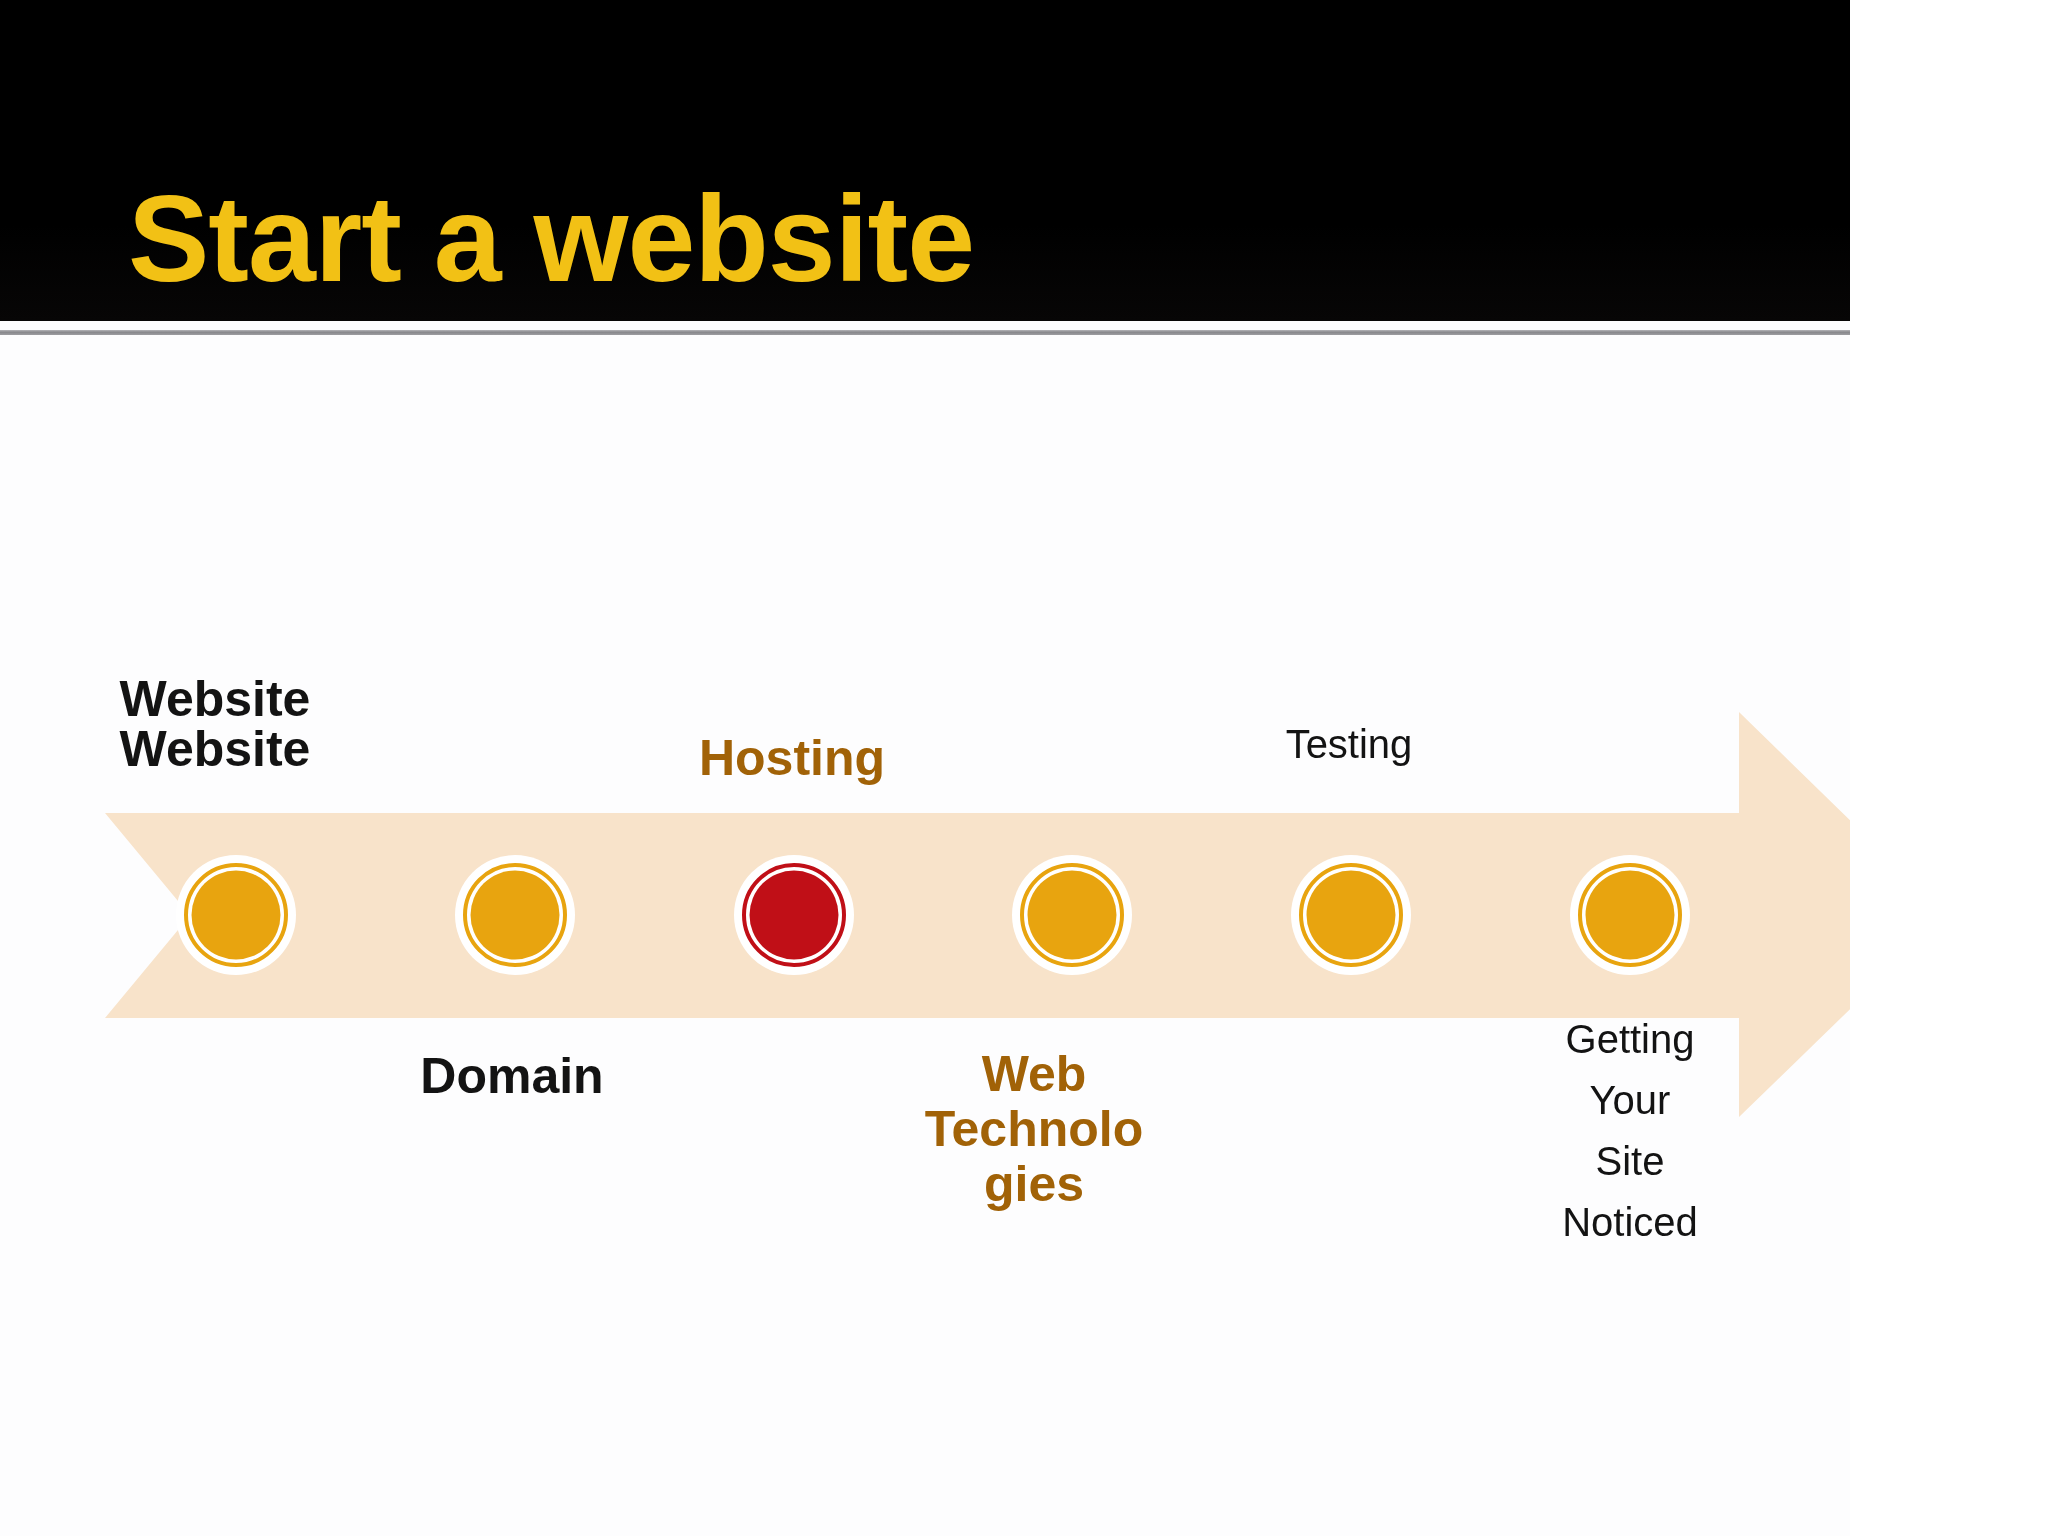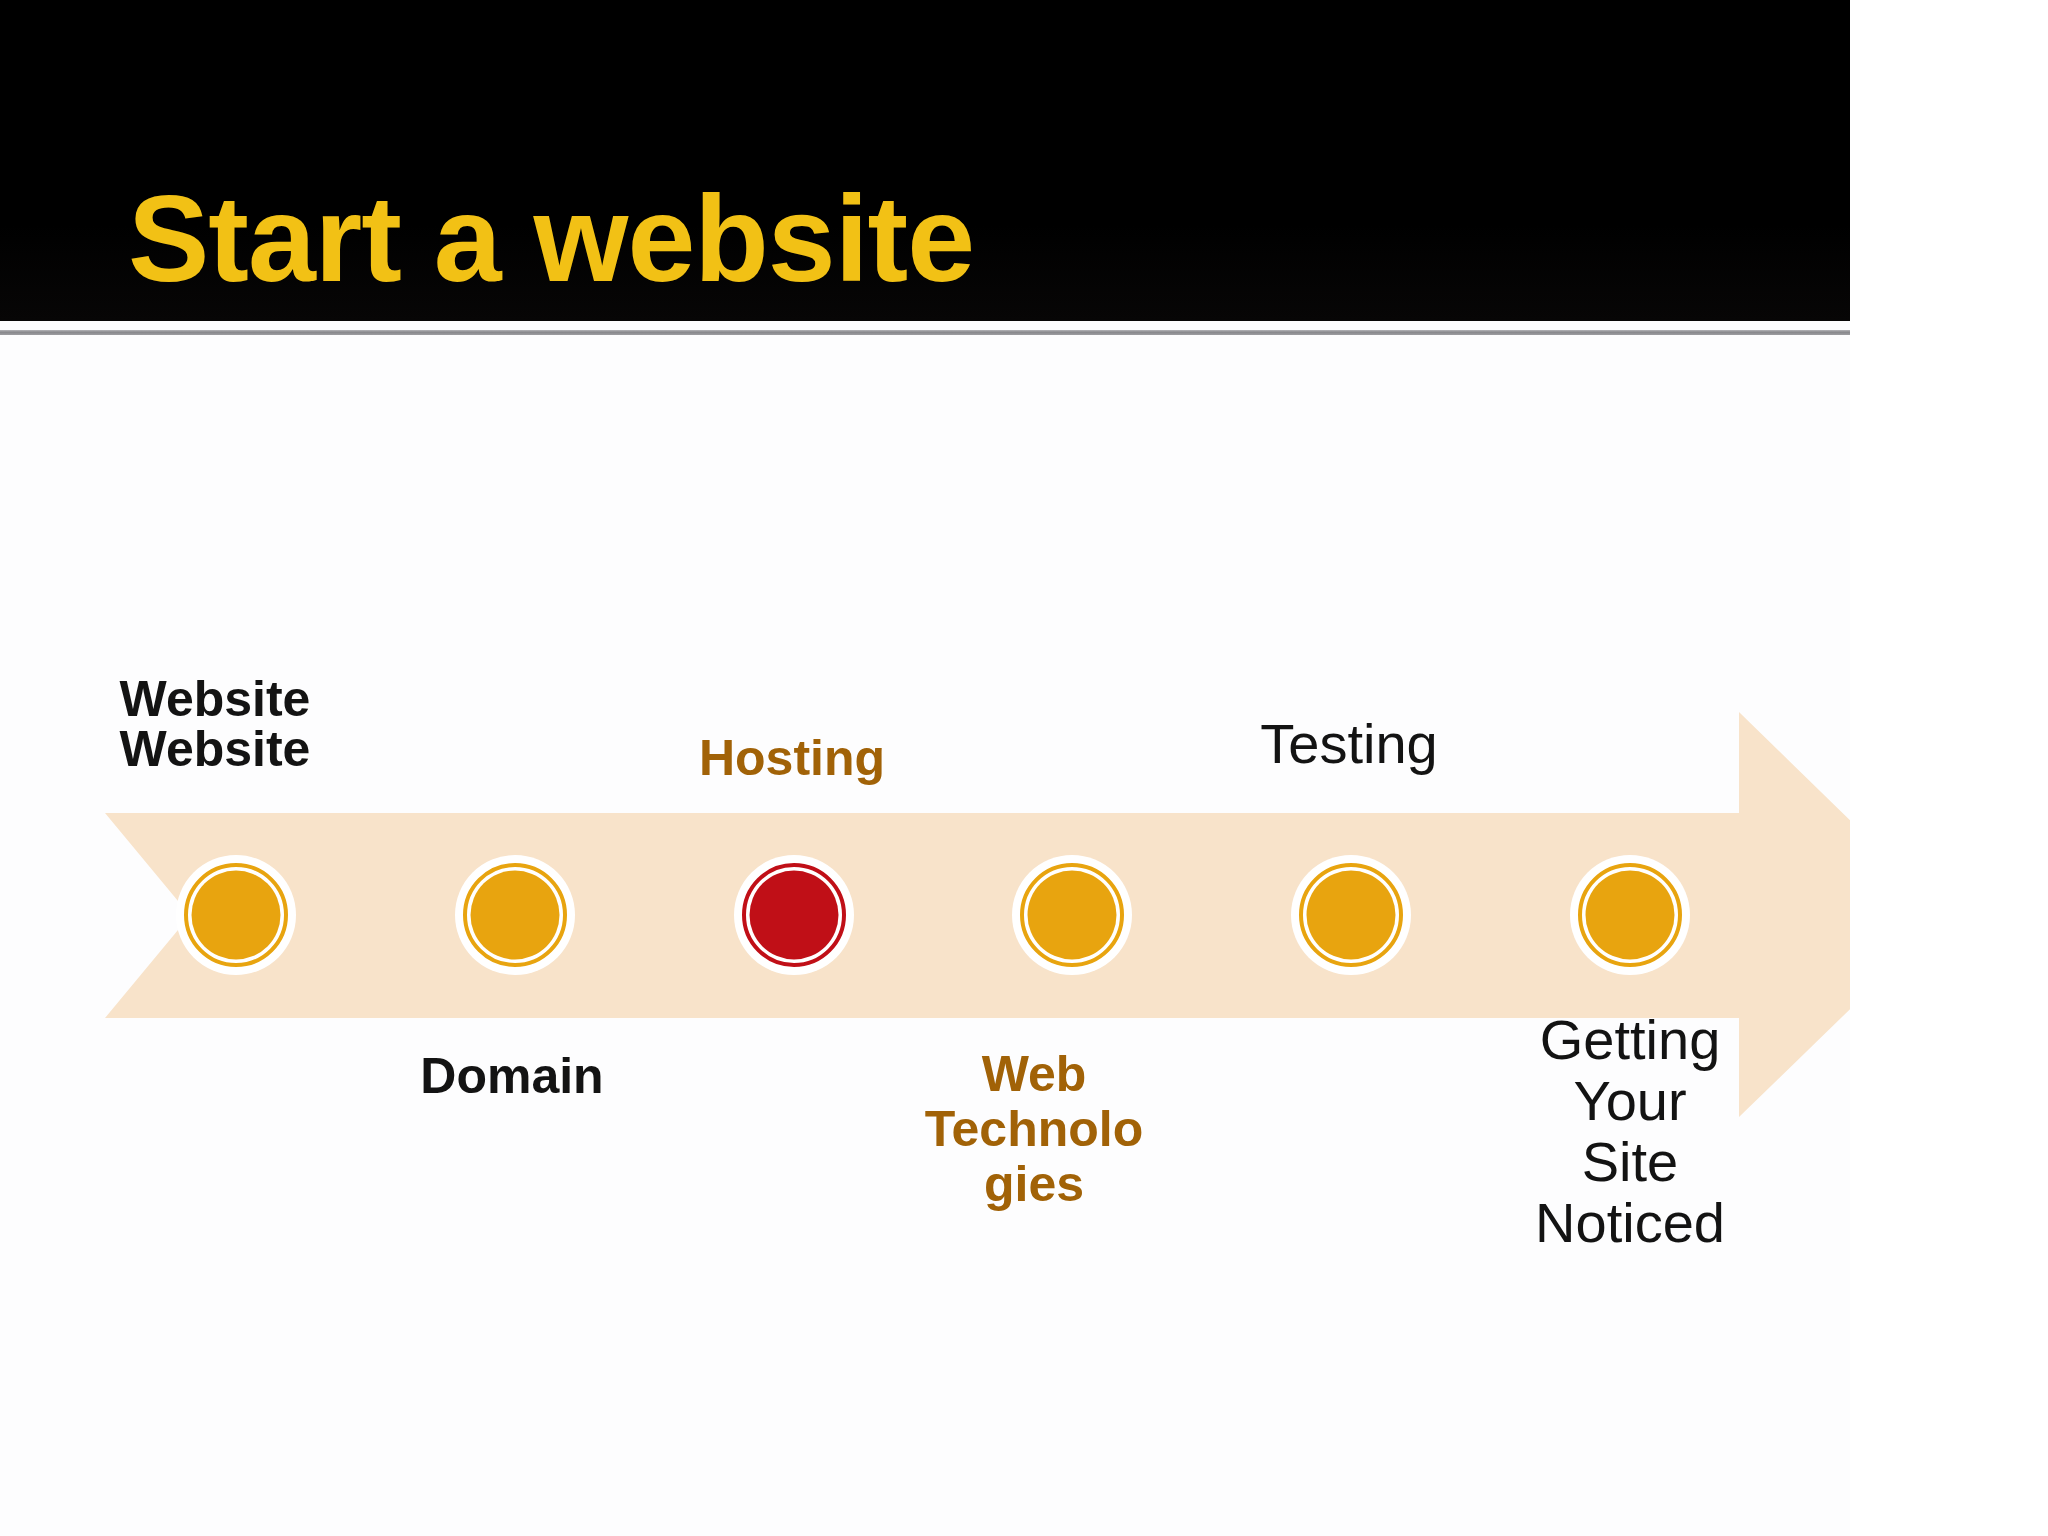--- a/index.html
+++ b/index.html
@@ -26,21 +26,21 @@
     background:linear-gradient(#b4b4b8 0%,#88888c 45%,#9d9da1 100%);
   }
   
   #arrow-svg{position:absolute;left:0;top:0;width:2048px;height:1536px;}
   .step-label{
     position:absolute;width:400px;text-align:center;
     color:#131313;
   }
   .step-label .line{display:block;}
   .label-bold{font-weight:700;font-size:50px;}
-  .label-regular{font-weight:400;font-size:56px;}
+  .label-regular{font-weight:400;font-size:40px;}
 </style>
 </head>
 <body>
 
 <div id="slide">
 
   <div id="banner">
     <h1 id="title" style="color: rgb(242, 193, 21);">Start a website</h1>
   </div>
 

